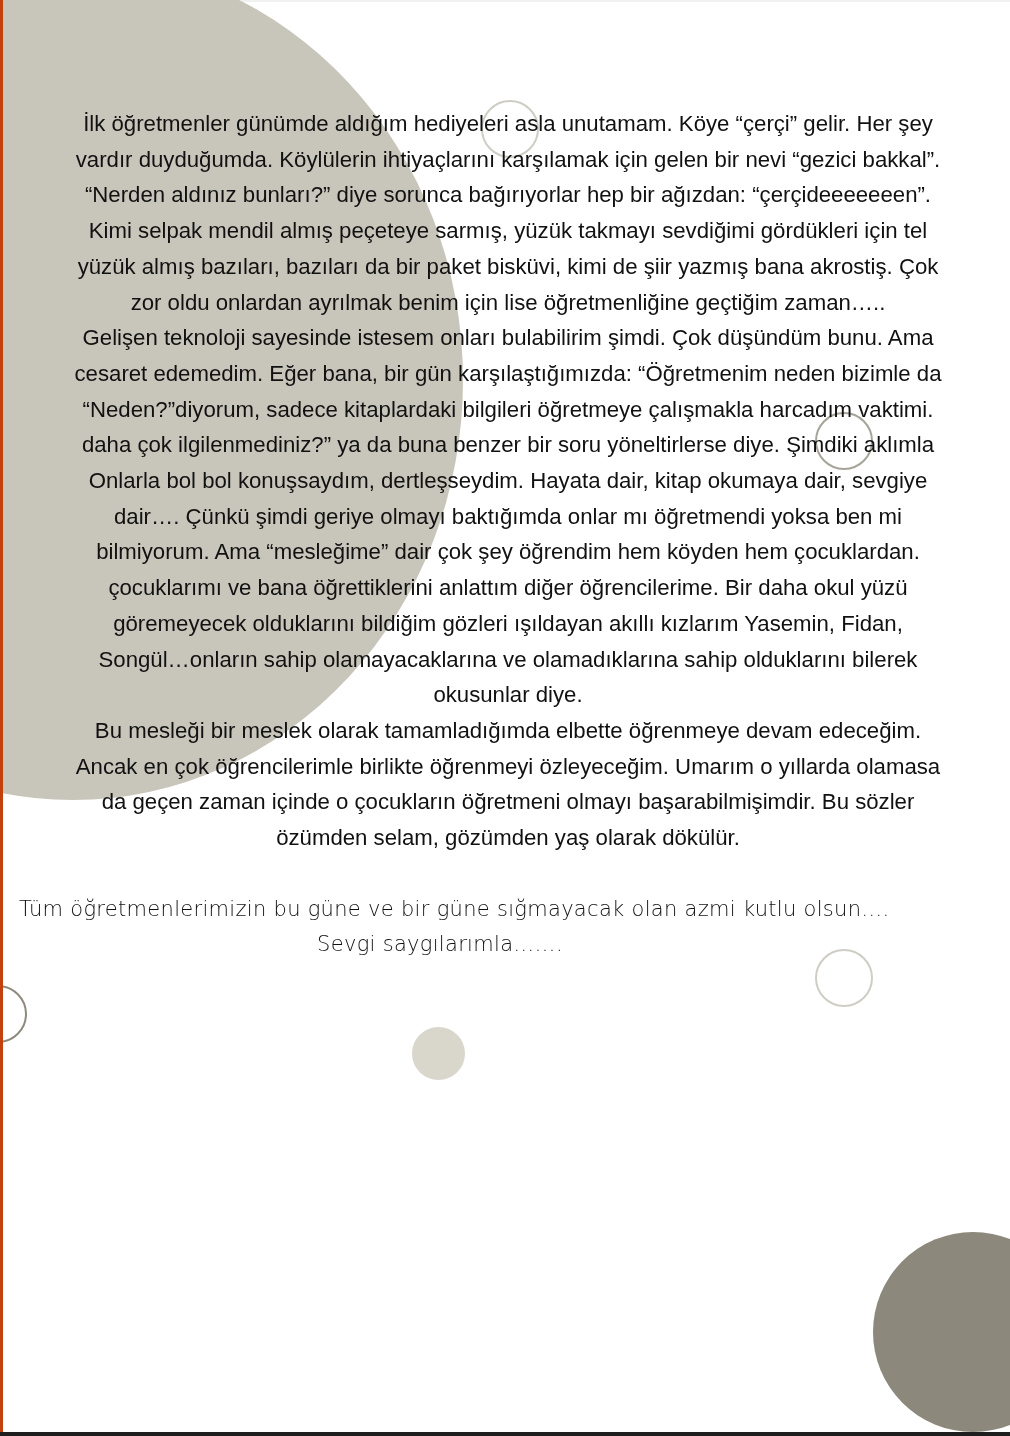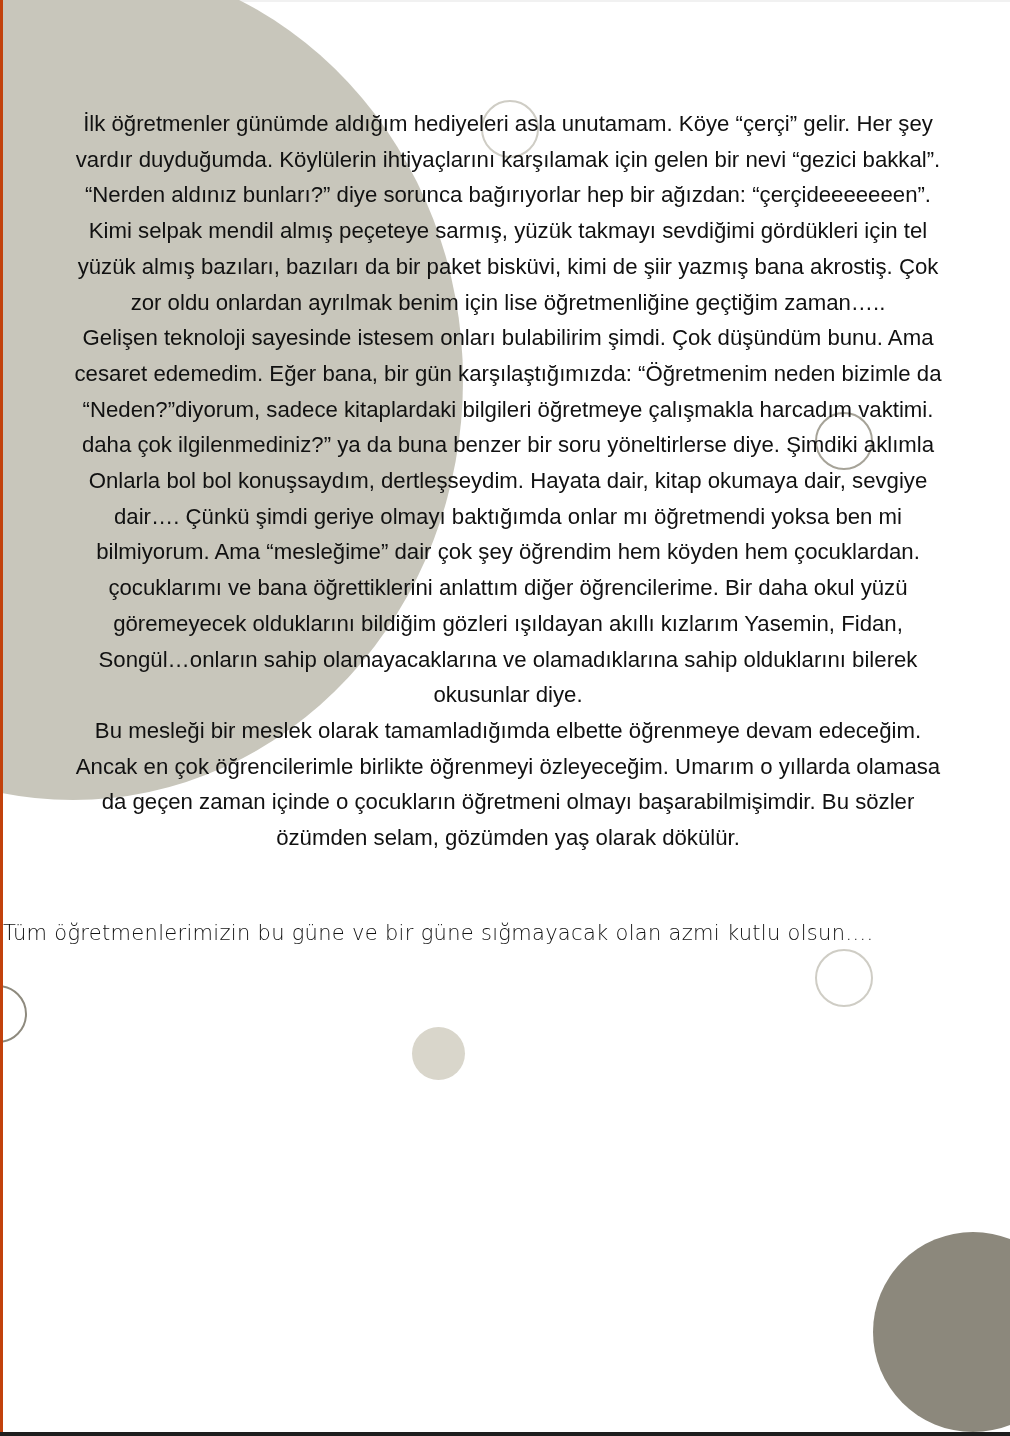--- a/index.html
+++ b/index.html
@@ -12,22 +12,22 @@
   .ring { position:absolute; border-radius:50%; background:transparent; box-sizing:border-box; }
   .ring1 { left:478px; top:100px; width:58px; height:58px; border:2px solid #cfcdc5; }
   .ring2 { left:812px; top:412px; width:58px; height:58px; border:2px solid #a6a398; }
   .ring3 { left:812px; top:949px; width:58px; height:58px; border:2px solid #cfcdc5; }
   .ring4 { left:-34px; top:985px; width:58px; height:58px; border:2px solid #8e8a7e; }
   .dot1 { left:409px; top:1027px; width:53px; height:53px; background:#d9d6cb; }
   .big-dot { left:870px; top:1232px; width:200px; height:200px; background:#8c887c; }
   .text { position:absolute; left:0; top:106px; width:1010px; text-align:center; color:#111111;
           font-family:"Liberation Sans", sans-serif; font-size:22.2px; line-height:35.7px; }
   .text .line { display:block; white-space:nowrap; }
-  .closing { position:absolute; left:0; top:892px; width:842px; text-align:center; color:#111111;
-             font-family:"DejaVu Sans", sans-serif; font-size:21px; line-height:34.5px; letter-spacing:0.3px; font-weight:300;margin-top:24px; }
+  .closing { position:absolute; left:16px; top:892px; width:842px; text-align:center; color:#111111;
+             font-family:"DejaVu Sans", sans-serif; font-size:21px; line-height:34.5px; letter-spacing:0.3px; font-weight:300; }
   .closing .line { display:block; white-space:nowrap; }
 </style>
 </head>
 <body>
 
 <div class="page">
   <div class="topline"></div>
 
   <div class="blob big-blob"></div>
   <div class="ring ring1"></div>
@@ -56,15 +56,16 @@
     <span class="line">Songül…onların sahip olamayacaklarına ve olamadıklarına sahip olduklarını bilerek</span>
     <span class="line">okusunlar diye.</span>
     <span class="line">Bu mesleği bir meslek olarak tamamladığımda elbette öğrenmeye devam edeceğim.</span>
     <span class="line">Ancak en çok öğrencilerimle birlikte öğrenmeyi özleyeceğim. Umarım o yıllarda olamasa</span>
     <span class="line">da geçen zaman içinde o çocukların öğretmeni olmayı başarabilmişimdir. Bu sözler</span>
     <span class="line">özümden selam, gözümden yaş olarak dökülür.</span>
   </div>
 
   <div class="closing">
     <span class="line">Tüm öğretmenlerimizin bu güne ve bir güne sığmayacak olan azmi kutlu olsun….</span>
+    <span class="line">Sevgi saygılarımla…….</span>
   </div>
 </div>
 <div class="bottombar"></div>
 
 </body></html>

